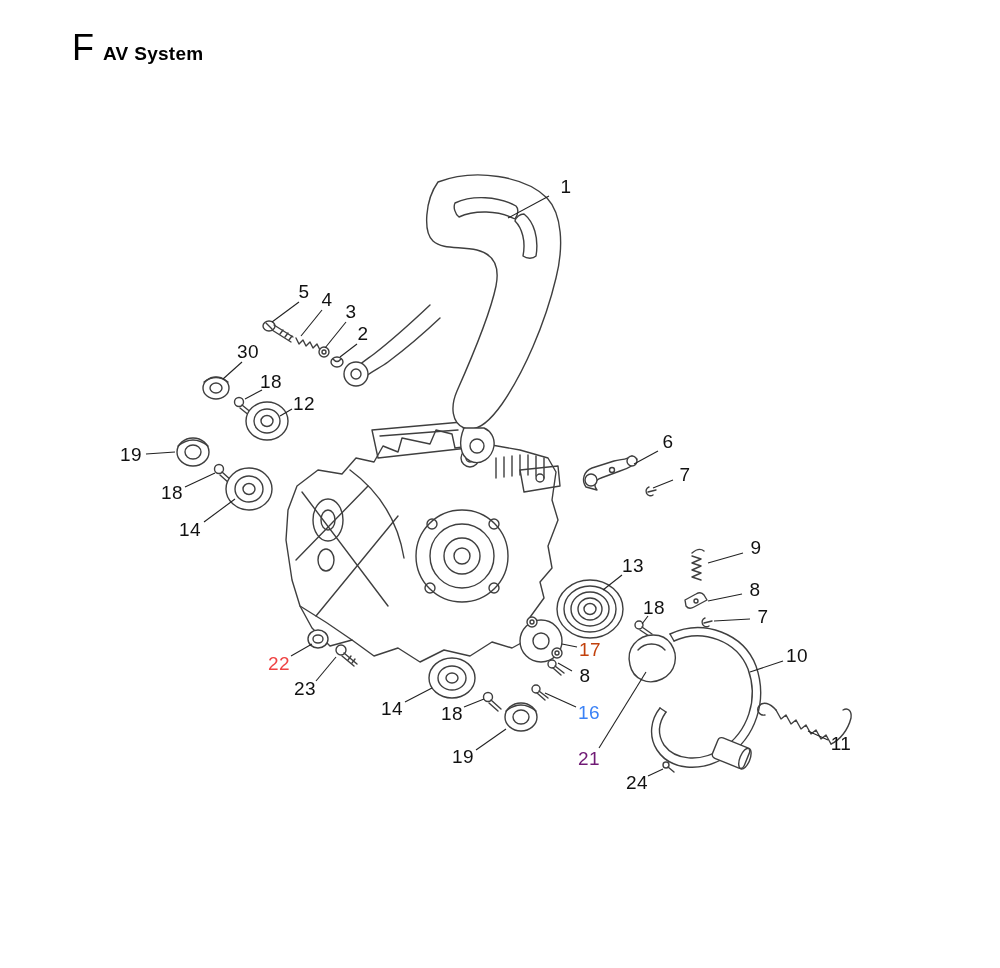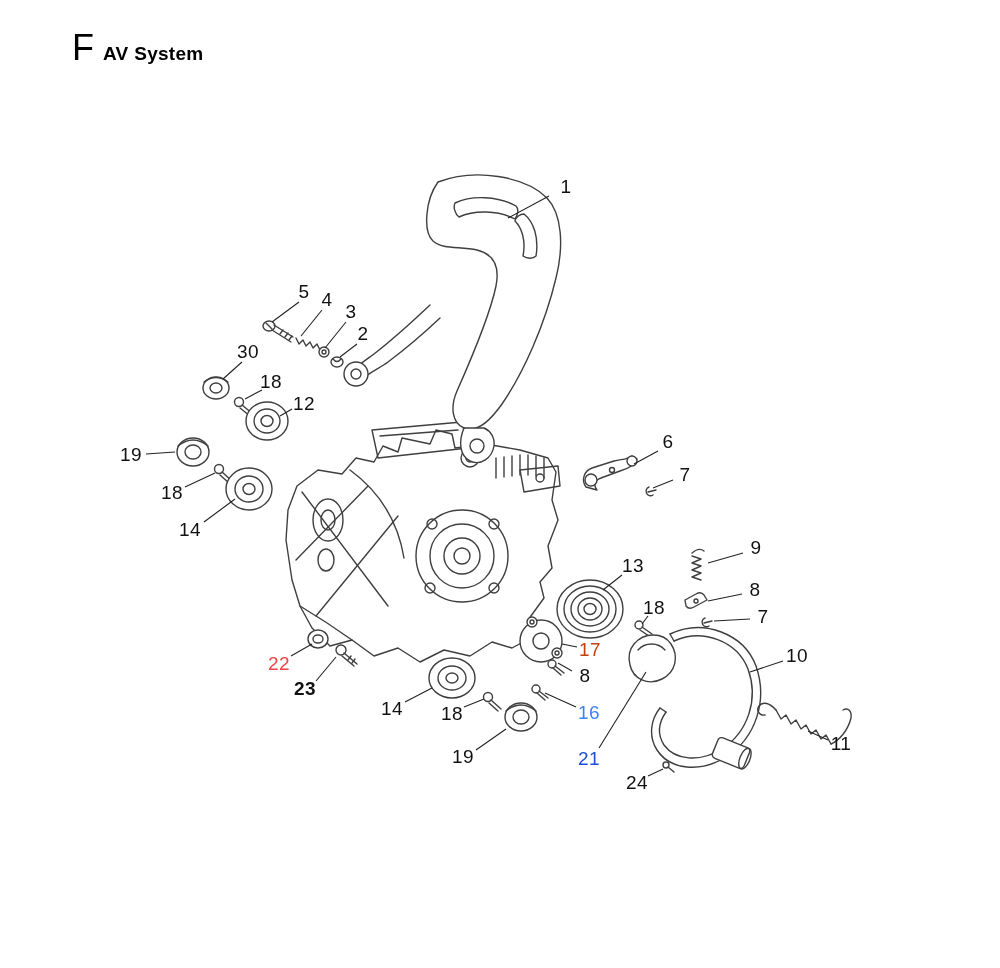--- a/index.html
+++ b/index.html
@@ -269,23 +269,23 @@
       <div class="callout" style="left: 685px; top: 474px; color: rgb(17, 17, 17);">7</div>
       <div class="callout" style="left: 633px; top: 565px; color: rgb(17, 17, 17);">13</div>
       <div class="callout" style="left: 756px; top: 547px; color: rgb(17, 17, 17);">9</div>
       <div class="callout" style="left: 755px; top: 589px; color: rgb(17, 17, 17);">8</div>
       <div class="callout" style="left: 654px; top: 607px; color: rgb(17, 17, 17);">18</div>
       <div class="callout" style="left: 763px; top: 616px; color: rgb(17, 17, 17);">7</div>
       <div class="callout" style="left: 590px; top: 649px; color: #c2410c;">17</div>
       <div class="callout" style="left: 797px; top: 655px; color: rgb(17, 17, 17);">10</div>
       <div class="callout" style="left: 585px; top: 675px; color: rgb(17, 17, 17);">8</div>
       <div class="callout" style="left: 279px; top: 663px; color: #ef4444;">22</div>
-      <div class="callout" style="left: 305px; top: 688px; color: rgb(17, 17, 17); font-weight: bold;">23</div>
+      <div class="callout" style="left: 305px; top: 688px; color: rgb(17, 17, 17);">23</div>
       <div class="callout" style="left: 589px; top: 712px; color: #3b82f6;">16</div>
       <div class="callout" style="left: 392px; top: 708px; color: rgb(17, 17, 17);">14</div>
       <div class="callout" style="left: 452px; top: 713px; color: rgb(17, 17, 17);">18</div>
       <div class="callout" style="left: 841px; top: 743px; color: rgb(17, 17, 17);">11</div>
       <div class="callout" style="left: 463px; top: 756px; color: rgb(17, 17, 17);">19</div>
-      <div class="callout" style="left: 589px; top: 758px; color: #1d4ed8;">21</div>
+      <div class="callout" style="left: 589px; top: 758px; color: #701a75;">21</div>
       <div class="callout" style="left: 637px; top: 782px; color: rgb(17, 17, 17);">24</div>
     </div>
 
 </div>
 
 </body></html>

